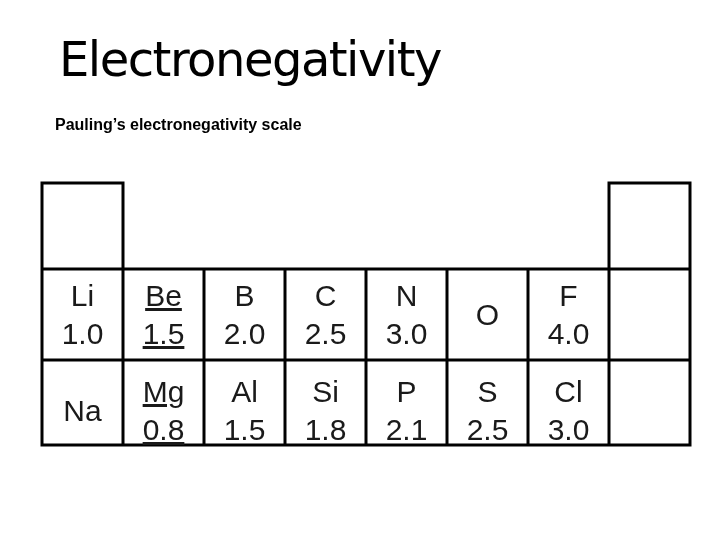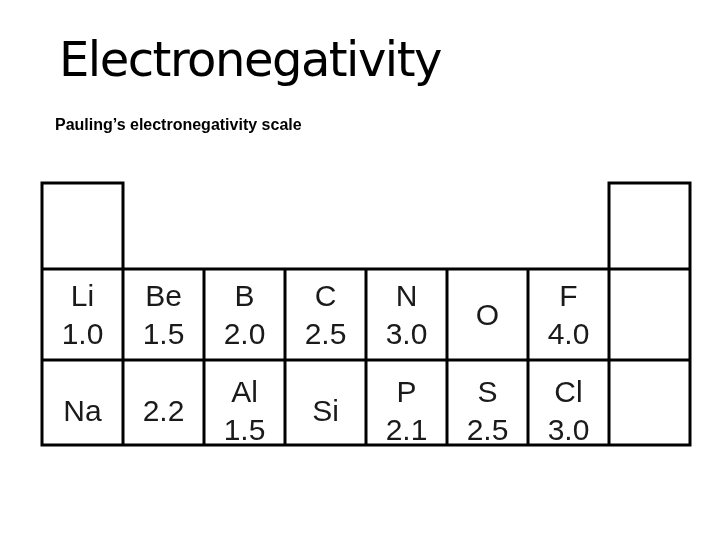--- a/index.html
+++ b/index.html
@@ -57,21 +57,21 @@
   .placeholder-box {
     position: absolute;
     top: 183px;
     height: 86px;
     width: 81px;
   }
   .box-h  { left: 42px; }
   .box-he { left: 609px; }
   
   .c1 { left: 42px;  width: 81px; }
-  .c2 { left: 123px; width: 81px; }
+  .c2 { left: 123px; width: 81px; text-decoration: underline; }
   .c3 { left: 204px; width: 81px; }
   .c4 { left: 285px; width: 81px; }
   .c5 { left: 366px; width: 81px; }
   .c6 { left: 447px; width: 81px; }
   .c7 { left: 528px; width: 81px; }
   .c8 { left: 609px; width: 81px; }
   
   .r1 { top: 269px; height: 91px; }
   .r2 { top: 360px; height: 102px; }
 </style>
@@ -117,28 +117,30 @@
 </div>
 <div class="pt-cell c8 r1">
   <span></span>
   <span></span>
 </div>
 
 <div class="pt-cell c1 r2">
   <span>Na</span>
 </div>
 <div class="pt-cell c2 r2">
-  <span>2.2</span>
+  <span>Mg</span>
+  <span>0.8</span>
 </div>
 <div class="pt-cell c3 r2">
   <span>Al</span>
   <span>1.5</span>
 </div>
 <div class="pt-cell c4 r2">
   <span>Si</span>
+  <span>1.8</span>
 </div>
 <div class="pt-cell c5 r2">
   <span>P</span>
   <span>2.1</span>
 </div>
 <div class="pt-cell c6 r2">
   <span>S</span>
   <span>2.5</span>
 </div>
 <div class="pt-cell c7 r2">

